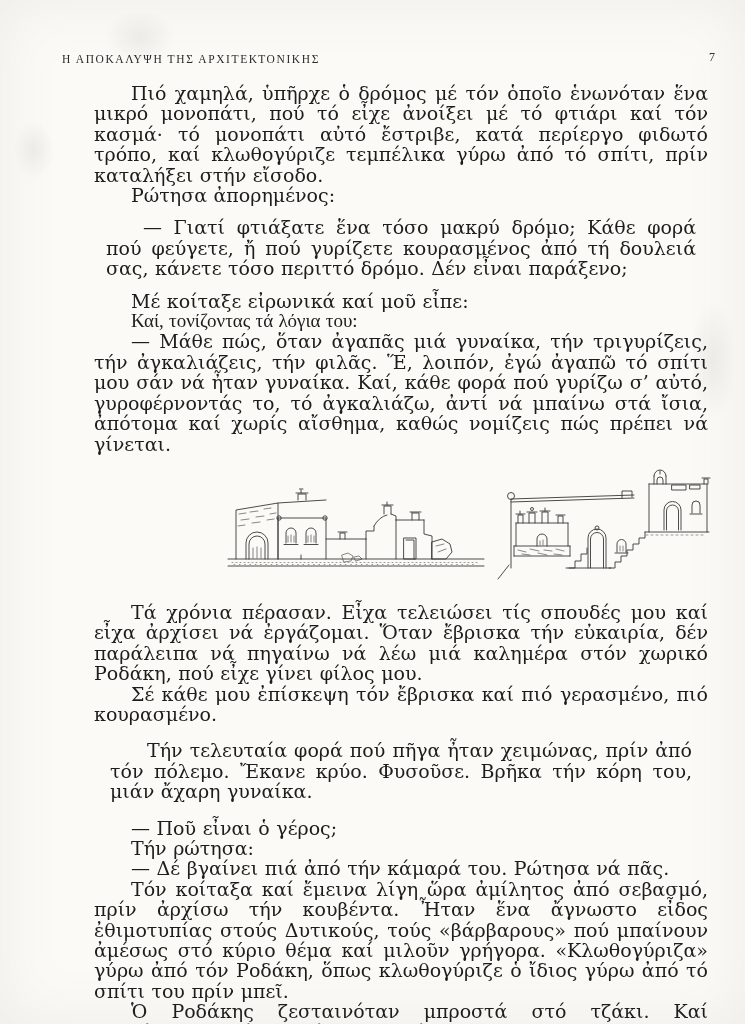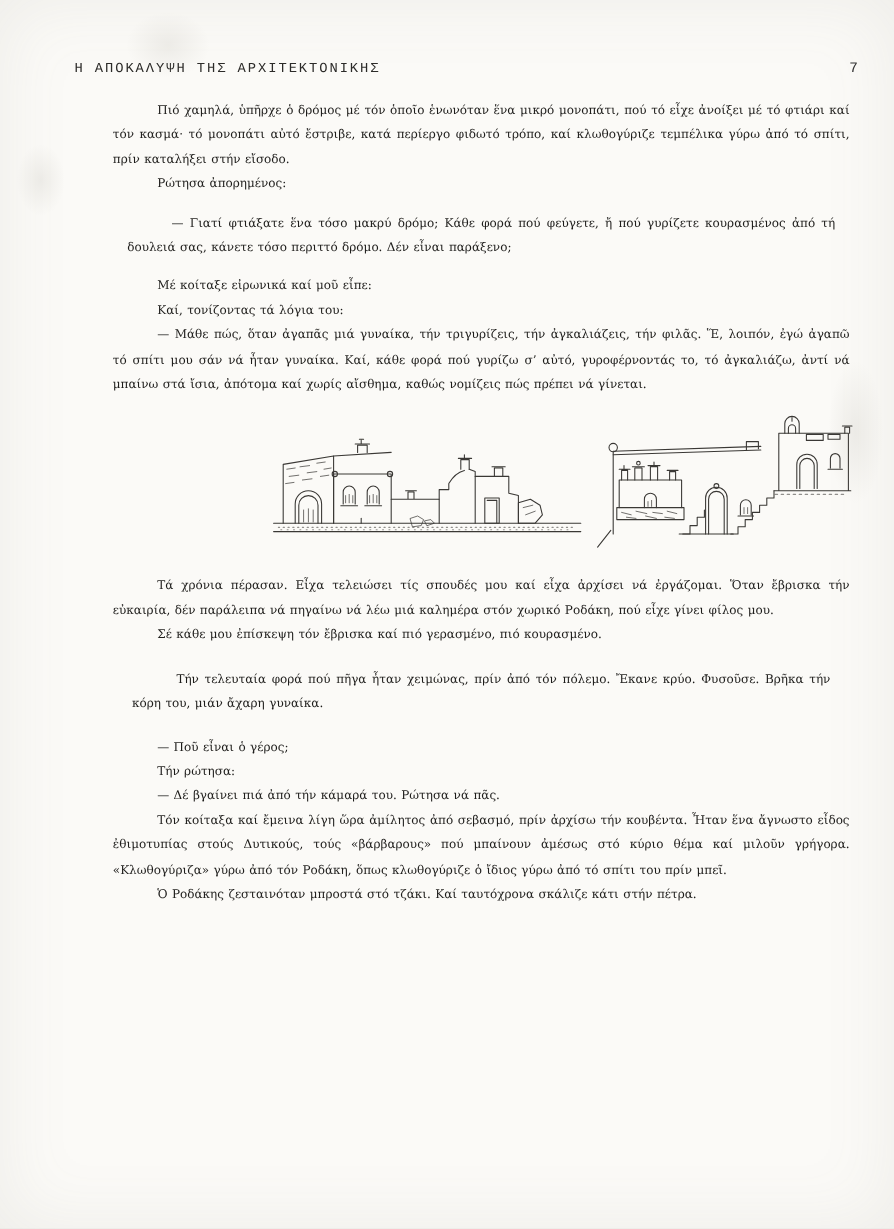--- a/index.html
+++ b/index.html
@@ -15,30 +15,30 @@
   }
   .smudge {
     position: absolute; border-radius: 50%;
     background: radial-gradient(closest-side, rgba(120,115,100,0.10), rgba(120,115,100,0));
   }
   .smudge.s1 { left: 105px; top: 10px; width: 70px; height: 55px; }
   .smudge.s2 { left: 14px; top: 120px; width: 40px; height: 60px; }
   .smudge.s3 { left: 690px; top: 300px; width: 46px; height: 120px; }
   .running-head {
     position: absolute; top: 50px; left: 62px; right: 30px;
-    display: flex; justify-content: space-between; align-items: center;
-    font-family: Liberation Mono, monospace;
+    display: flex; justify-content: space-between; align-items: flex-end;
+    font-family: Liberation Serif, serif;
     font-size: 11.5px; letter-spacing: 1.6px; color: #2c2b29;
   }
   .running-head .pagenum { letter-spacing: 0; font-size: 12px; color: #333; }
   .text-col {
     position: absolute; top: 83px; left: 94px; width: 614px;
   }
   .para {
-    font-size: 10px; line-height: 20.4px;
+    font-size: 19px; line-height: 20.4px;
     text-align: justify; text-indent: 37px;
     word-spacing: 0.5px;
   }
   .figure-row {
     position: relative; height: 124px; margin: 14px 0 10px 0;
   }
   .sketch { position: absolute; }
   .sketch.left  { left: 132px; top: 18px; }
   .sketch.right { left: 402px; top: 0; }
   .sketch svg path, .sketch svg rect { fill: none; stroke: #3a3835; stroke-width: 0.9; stroke-linecap: round; stroke-linejoin: round; }
@@ -57,21 +57,21 @@
   <div class="running-head">
     <span>Η ΑΠΟΚΑΛΥΨΗ ΤΗΣ ΑΡΧΙΤΕΚΤΟΝΙΚΗΣ</span>
     <span class="pagenum">7</span>
   </div>
 
   <div class="text-col">
     <p class="para" style="margin: 0px;">Πιό χαμηλά, ὑπῆρχε ὁ δρόμος μέ τόν ὁποῖο ἑνωνόταν ἕνα μικρό μονοπάτι, πού τό εἶχε ἀνοίξει μέ τό φτιάρι καί τόν κασμά· τό μονοπάτι αὐτό ἔστριβε, κατά περίεργο φιδωτό τρόπο, καί κλωθογύριζε τεμπέλικα γύρω ἀπό τό σπίτι, πρίν καταλήξει στήν εἴσοδο.</p>
     <p class="para" style="margin: 0px;">Ρώτησα ἀπορημένος:</p>
     <p class="para" style="margin: 12px;">— Γιατί φτιάξατε ἕνα τόσο μακρύ δρόμο; Κάθε φορά πού φεύγετε, ἤ πού γυρίζετε κουρασμένος ἀπό τή δουλειά σας, κάνετε τόσο περιττό δρόμο. Δέν εἶναι παράξενο;</p>
     <p class="para" style="margin: 0px;">Μέ κοίταξε εἰρωνικά καί μοῦ εἶπε:</p>
-    <p class="para" style="margin: 0px;">Καί, τονίζοντας τά λόγια του:</p>
+    <p class="para" style="margin: 0px; font-family: Liberation Serif, serif;">Καί, τονίζοντας τά λόγια του:</p>
     <p class="para" style="margin: 0px;">— Μάθε πώς, ὅταν ἀγαπᾶς μιά γυναίκα, τήν τριγυρίζεις, τήν ἀγκαλιάζεις, τήν φιλᾶς. Ἕ, λοιπόν, ἐγώ ἀγαπῶ τό σπίτι μου σάν νά ἦταν γυναίκα. Καί, κάθε φορά πού γυρίζω σ’ αὐτό, γυροφέρνοντάς το, τό ἀγκαλιάζω, ἀντί νά μπαίνω στά ἴσια, ἀπότομα καί χωρίς αἴσθημα, καθώς νομίζεις πώς πρέπει νά γίνεται.</p>
 
     <div class="figure-row">
       <div class="sketch left">
         <svg width="260" height="100" viewBox="0 0 260 100">
 
           <path d="M2,73 H258"></path>
           <path d="M2,80 H258"></path>
           <path class="stipple" d="M6,76.5 H254" stroke-dasharray="1 3"></path>
           <path class="stipple" d="M8,78.5 H250" stroke-dasharray="0.8 4.5"></path>

